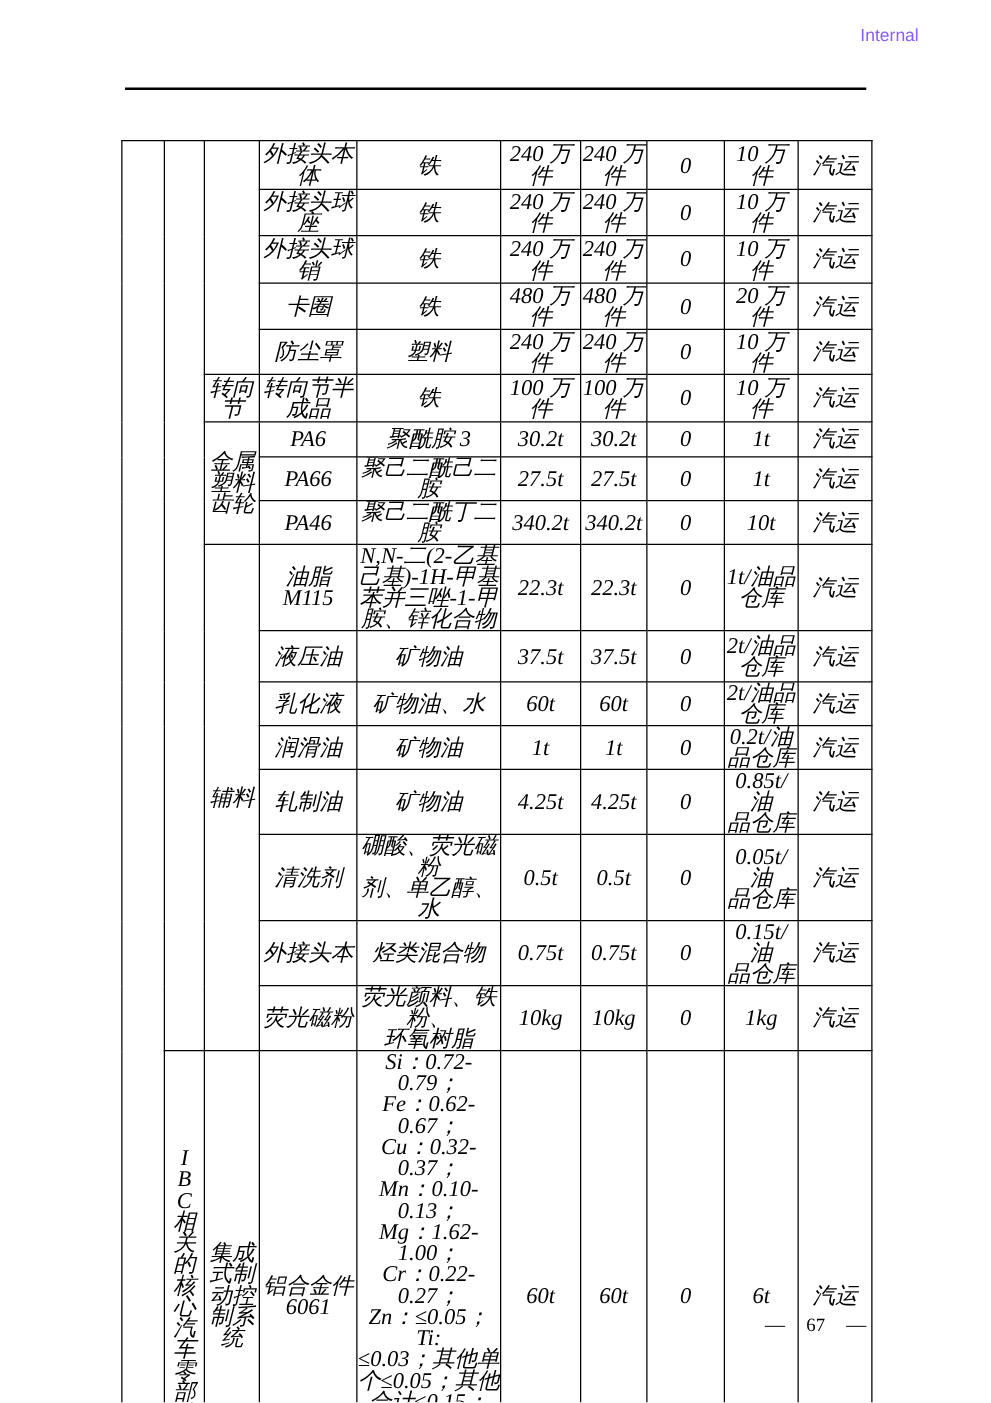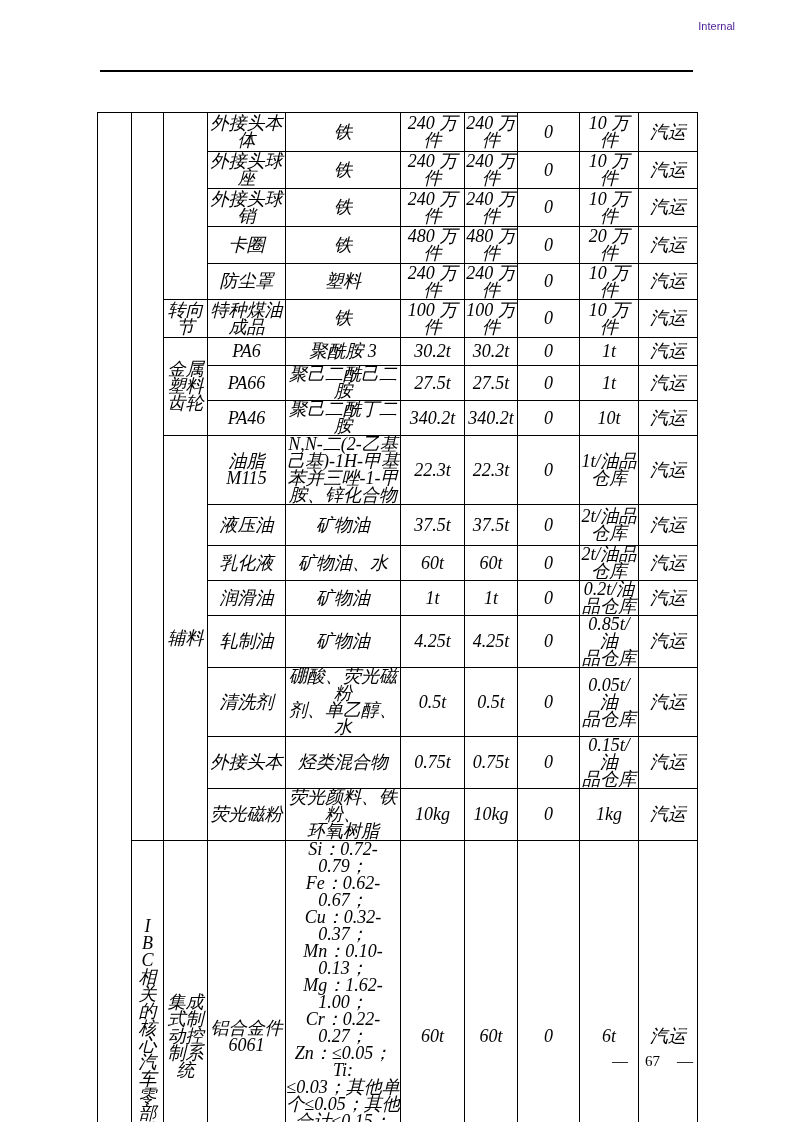--- a/index.html
+++ b/index.html
@@ -3,21 +3,21 @@
 <meta charset="utf-8">
 <style>
   html,body{margin:0;padding:0;background:#ffffff;}
   .page{
     position:relative;width:793px;height:1122px;background:#ffffff;
     font-family:"Liberation Serif","DejaVu Serif",serif;color:#000;overflow:hidden;
   }
   .internal-label{
     position:absolute;top:20px;right:58px;
     font-family:"Liberation Sans","DejaVu Sans",sans-serif;
-    font-size:11px;color:#4c1d95;
+    font-size:14px;color:#8b5cf6;
   }
   .header-rule{
     position:absolute;top:70px;left:100px;width:593px;height:2px;background:#000;
   }
   table.main{
     position:absolute;top:112px;left:97px;width:600px;
     border-collapse:collapse;table-layout:fixed;
     font-size:18px;line-height:17px;font-style:italic;
   }
   table.main td{
@@ -110,21 +110,21 @@
 件</td>
         <td>240 万
 件</td>
         <td>0</td>
         <td>10 万件</td>
         <td>汽运</td>
       </tr>
       <tr style="height:38px">
         <td>转向
 节</td>
-        <td>特种煤油
+        <td>转向节半
 成品</td>
         <td>铁</td>
         <td>100 万
 件</td>
         <td>100 万
 件</td>
         <td>0</td>
         <td>10 万件</td>
         <td>汽运</td>
       </tr>

